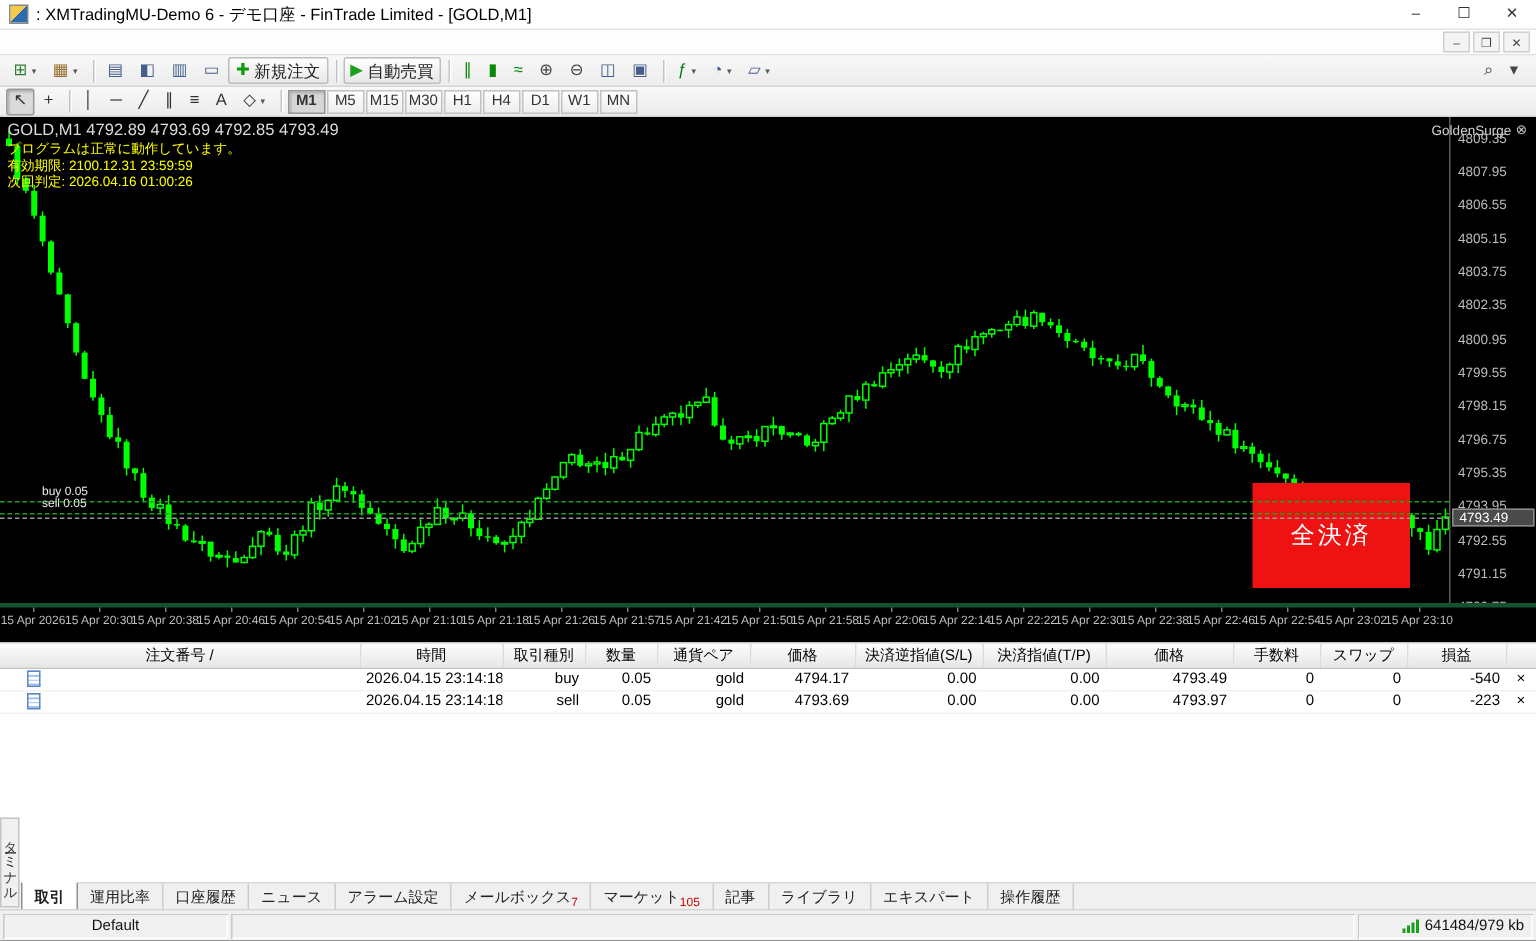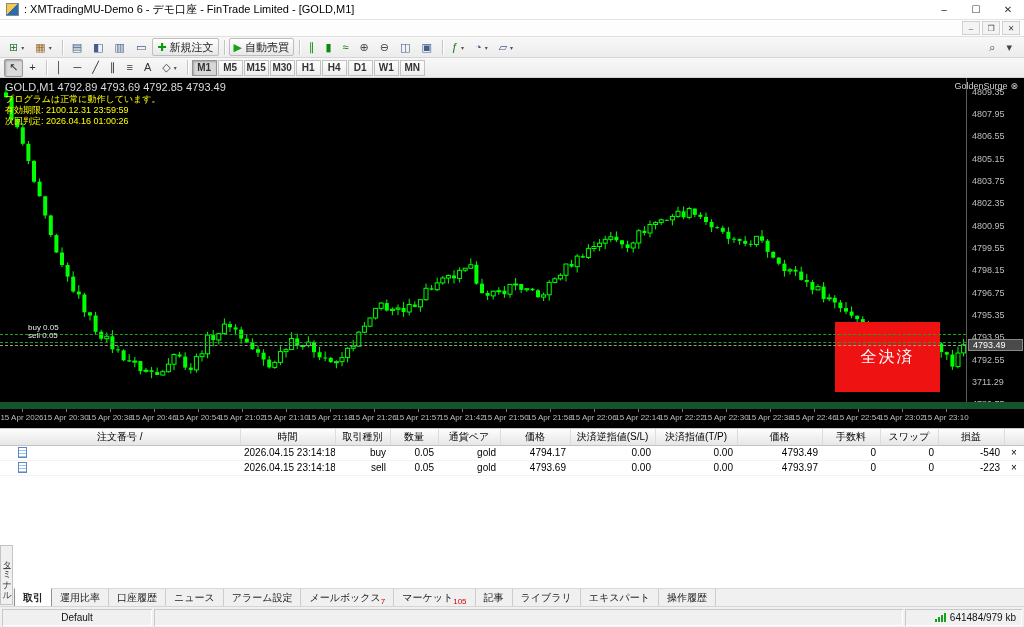--- a/index.html
+++ b/index.html
@@ -24,29 +24,29 @@
   .toolbar { position:absolute; left:0; width:1024px; background:linear-gradient(#f8f8f8,#ececec); border-bottom:1px solid #d6d6d6; display:flex; align-items:center; padding-left:4px; }
   .toolbar.t1 { top:37px; height:21px; }
   .toolbar.t2 { top:58px; height:20px; }
   .tbtn { height:18px; display:inline-flex; align-items:center; gap:3px; padding:0 4px; margin-right:1px; border:1px solid transparent; border-radius:2px; color:#333; }
   .tbtn.labeled { border-color:#bdbdbd; background:linear-gradient(#ffffff,#e7e7e7); }
   .tbtn.active { background:#dadada; border-color:#9a9a9a; box-shadow:inset 1px 1px 2px rgba(0,0,0,.25); }
   .tbtn .glyph { font-size:11px; line-height:1; }
   .tbtn .tlabel { font-size:11px; color:#222; }
   .tbtn .caret { font-size:6px; color:#555; }
   .tsep { width:1px; height:15px; background:#c4c4c4; box-shadow:1px 0 0 #ffffff; margin:0 4px; }
-  .tf { width:25px; height:16px; display:inline-flex; align-items:center; justify-content:center; font-size:10px; color:#333; border:1px solid #c2c2c2; background:linear-gradient(#ffffff,#ededed); margin-right:1px;font-weight:bold; }
+  .tf { width:25px; height:16px; display:inline-flex; align-items:center; justify-content:center; font-size:10px; color:#333; border:1px solid #c2c2c2; background:linear-gradient(#ffffff,#ededed); margin-right:1px; }
   .tf.active { background:#d7d7d7; border-color:#949494; box-shadow:inset 1px 1px 2px rgba(0,0,0,.22); font-weight:bold; }
   .toolbar-right { margin-left:auto; display:flex; align-items:center; margin-right:6px; }
 
   
   .chart { position:absolute; top:78px; left:0; width:1024px; height:350px; background:#000; }
   .plot { position:absolute; top:0; left:0; width:966px; height:332px; background:#000; overflow:hidden; cursor:crosshair; }
   .price-scale { position:absolute; top:0; right:0; width:58px; height:332px; background:#000; border-left:1px solid #5c5c5c; }
-  .time-axis { position:absolute; top:324px; left:0; width:1024px; height:18px; background:#000; border-top:7px solid #14532d; }
+  .time-axis { position:absolute; top:324px; left:0; width:1024px; height:18px; background:#000; border-top:3px solid #14532d; }
   .ptick { position:absolute; left:5px; font-size:9px; color:#bdbdbd; white-space:nowrap; }
   .price-tag { position:absolute; left:1px; right:1px; font-size:9px; color:#fff; background:#4a4a4a; border:1px solid #8a8a8a; text-align:left; padding:0 0 0 4px; height:12px; line-height:11px; }
   .ttick { position:absolute; top:0; width:1px; height:3px; background:#7a7a7a; }
   .tlab { position:absolute; top:4px; font-size:8px; color:#bdbdbd; transform:translateX(-50%); white-space:nowrap; }
   .chart-title { position:absolute; top:3px; left:5px; font-size:11px; color:#dcdcdc; white-space:nowrap; }
   .prog-line { position:absolute; left:5px; font-size:9px; color:#ffff00; white-space:nowrap; }
   .indicator-label { position:absolute; top:3px; right:6px; font-size:9px; color:#cfcfcf; display:flex; gap:3px; align-items:center; }
   .hline { position:absolute; left:0; width:966px; height:0; border-top:1px dashed #1ca41c; }
   .hline.bid { border-top-color:#9a9a9a; }
   .pos-label { position:absolute; font-size:8px; color:#eaeaea; white-space:nowrap; }
@@ -585,21 +585,21 @@
       <div class="ptick" style="top: 75.6058px;">4805.15</div>
       <div class="ptick" style="top: 97.9519px;">4803.75</div>
       <div class="ptick" style="top: 120.298px;">4802.35</div>
       <div class="ptick" style="top: 142.644px;">4800.95</div>
       <div class="ptick" style="top: 164.99px;">4799.55</div>
       <div class="ptick" style="top: 187.337px;">4798.15</div>
       <div class="ptick" style="top: 209.683px;">4796.75</div>
       <div class="ptick" style="top: 232.029px;">4795.35</div>
       <div class="ptick" style="top: 254.375px;">4793.95</div>
       <div class="ptick" style="top: 276.721px;">4792.55</div>
-      <div class="ptick" style="top: 299.067px;">3711.29</div>
+      <div class="ptick" style="top: 299.067px;">4791.15</div>
       <div class="ptick" style="top: 321.413px;">4789.75</div>
       <div class="price-tag" style="top: 260.717px;">4793.49</div>
     </div>
   <div class="time-axis" id="timeAxis">
       <div class="ttick" style="left: 22px;"></div>
       <div class="tlab" style="left: 22px;">15 Apr 2026</div>
       <div class="ttick" style="left: 66px;"></div>
       <div class="tlab" style="left: 66px;">15 Apr 20:30</div>
       <div class="ttick" style="left: 110px;"></div>
       <div class="tlab" style="left: 110px;">15 Apr 20:38</div>

